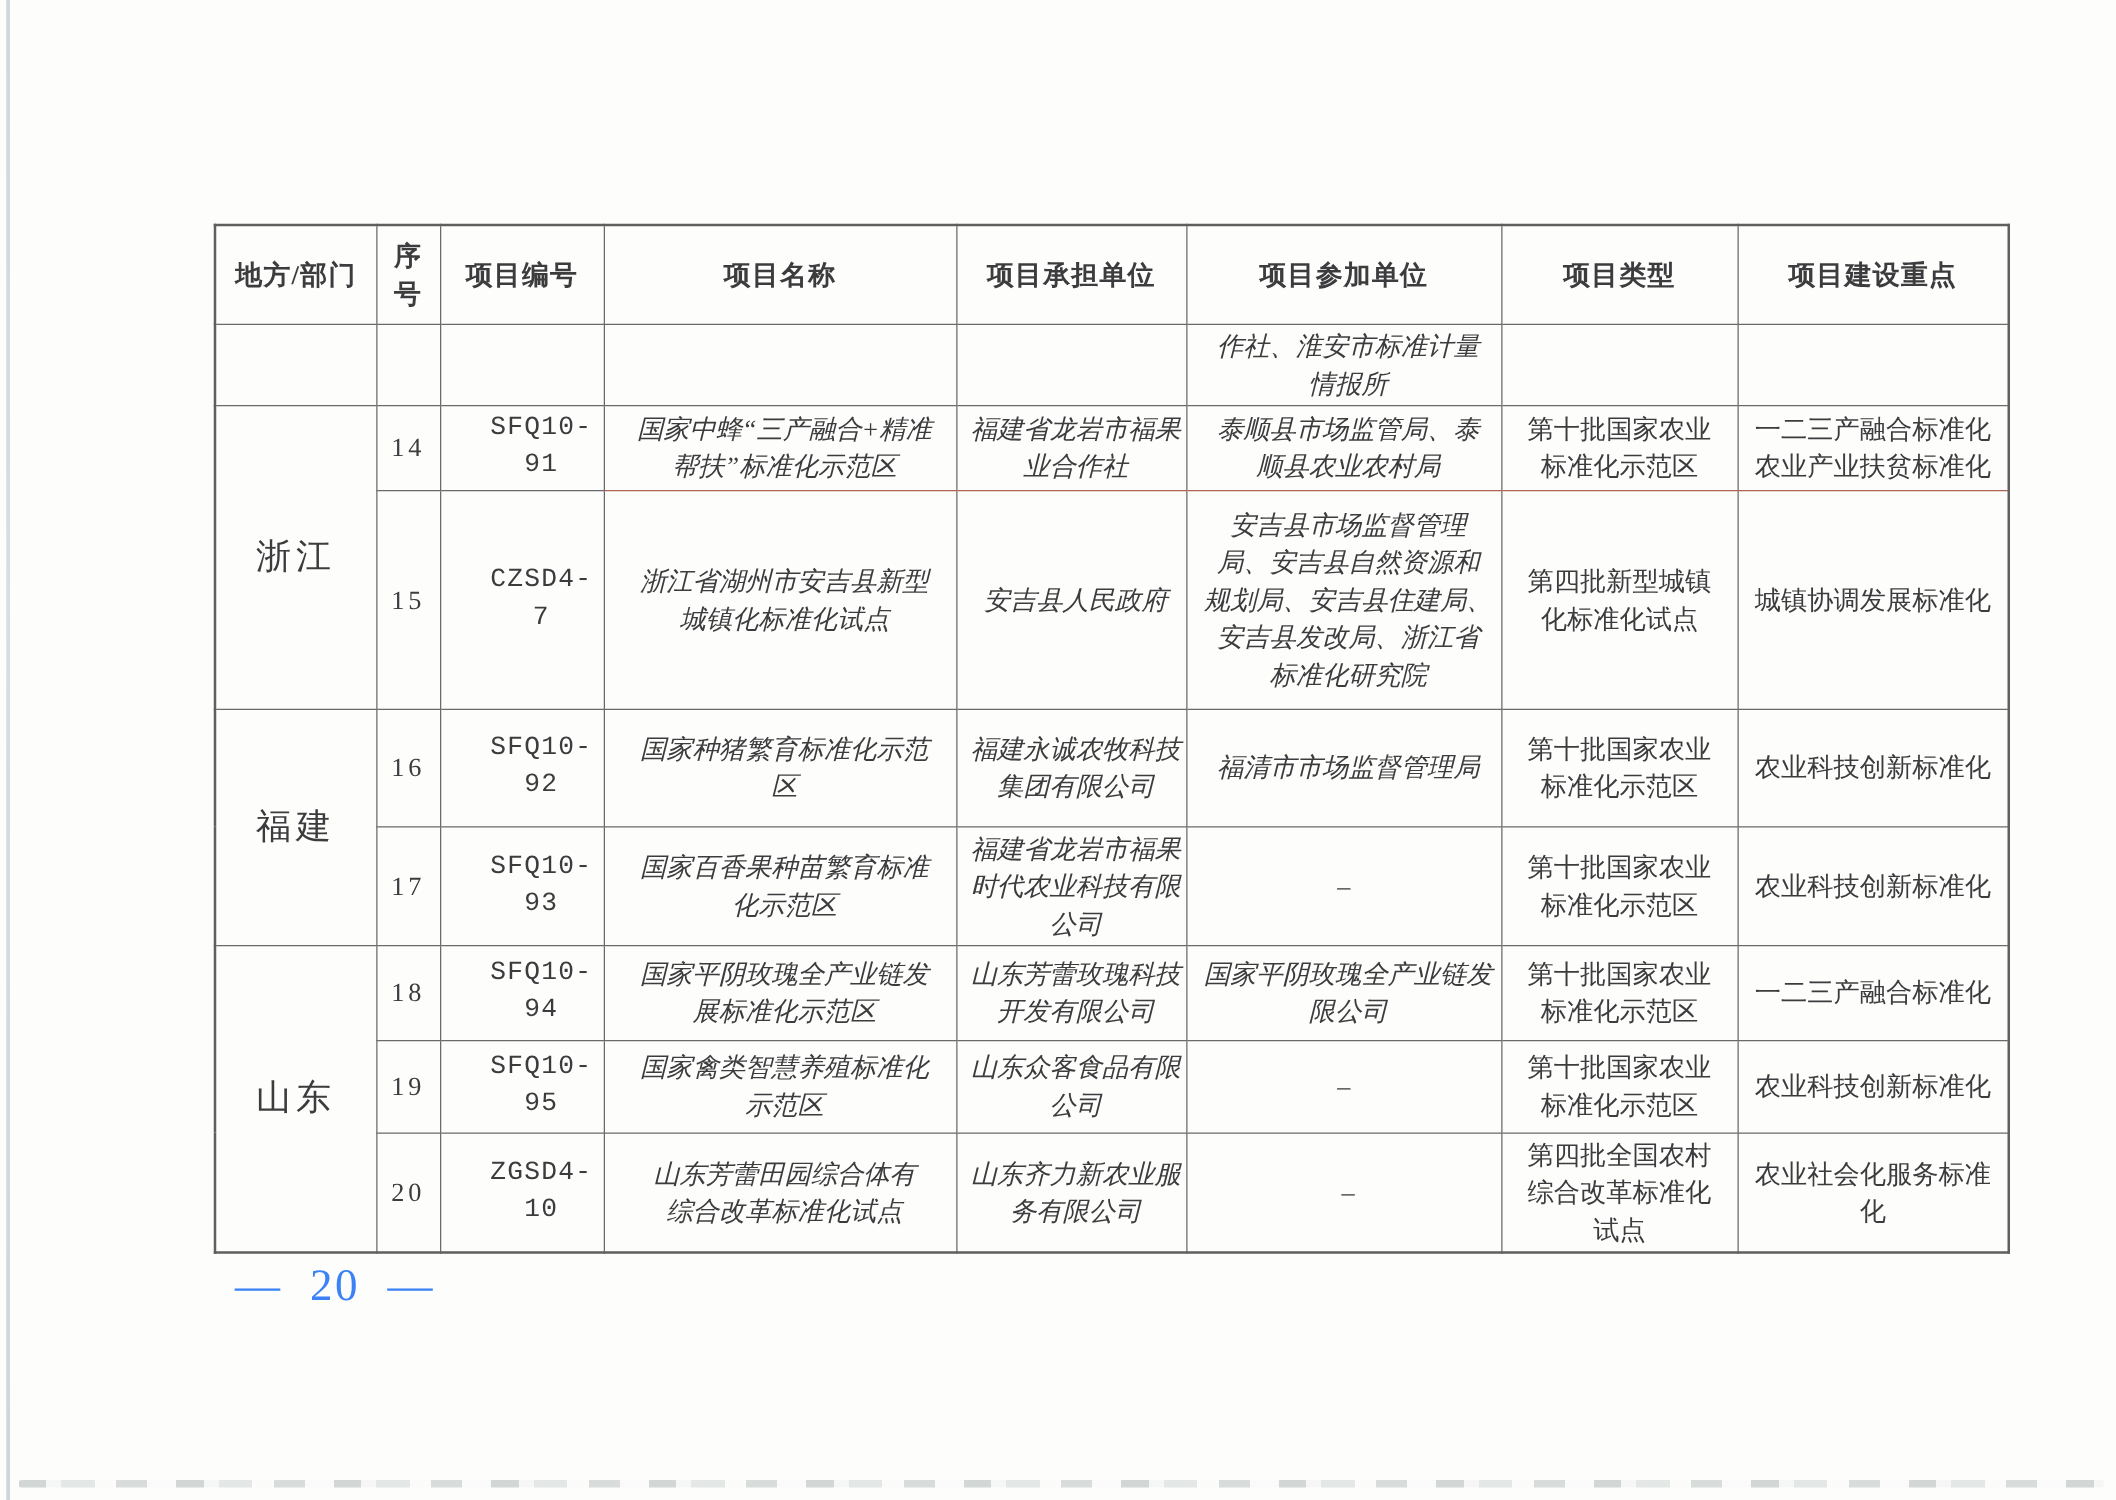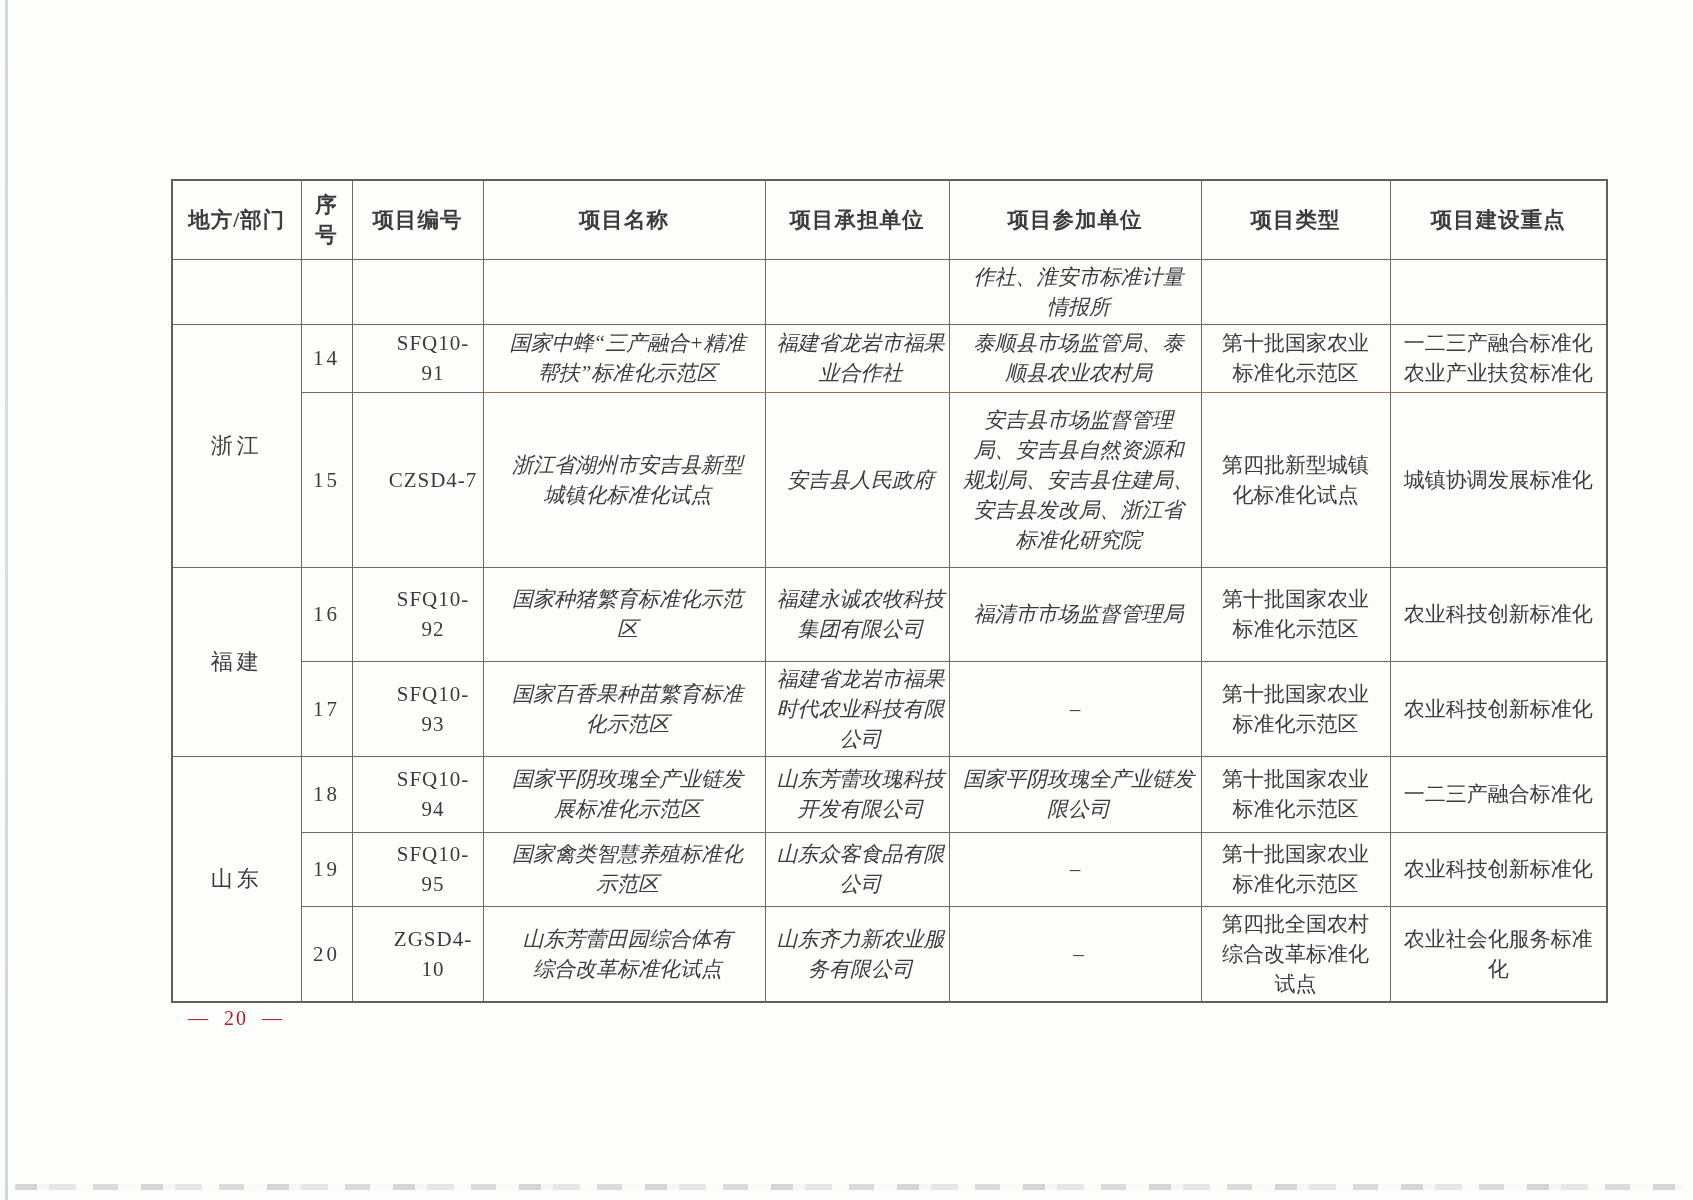--- a/index.html
+++ b/index.html
@@ -38,38 +38,38 @@
     font-size:21px;line-height:30px;
     font-weight:normal;
     vertical-align:middle;
     text-align:center;
     white-space:pre-line;
     padding:2px 4px;
     overflow:hidden;
   }
   th{font-weight:bold;font-size:21.5px;letter-spacing:1px;}
   td.left{text-align:center;padding:2px 4px 2px 11px;font-style:italic;}
-  td.code{font-family:Liberation Serif, serif;letter-spacing:1px;padding-left:35px;}
+  td.code{font-family:Liberation Mono, monospace;letter-spacing:1px;padding-left:35px;}
   td.serial{letter-spacing:3px;font-family:Liberation Serif, serif;}
-  td.region{letter-spacing:4px;font-size:22px;}
+  td.region{letter-spacing:4px;font-size:28px;}
   tr.rh {height:79px;}
   tr.r0 {height:62px;}
   tr.r1 {height:68px;}
   tr.r2 {height:175px;}
   tr.r3 {height:94px;}
   tr.r4 {height:94px;}
   tr.r5 {height:76px;}
   tr.r6 {height:74px;}
   tr.r7 {height:89px;}
   
   .red-b{border-bottom:1.8px solid #b06352;}
   
   .page-num{
     position:absolute;left:188px;top:1007px;
-    font-size:20px;color:#b91c1c;
+    font-size:36px;color:#3b82f6;
     white-space:pre;letter-spacing:2px;
   }
 </style>
 </head>
 <body>
 
 <div class="scan-edge"></div>
 <div class="scan-noise"></div>
 
 <table class="doc">

